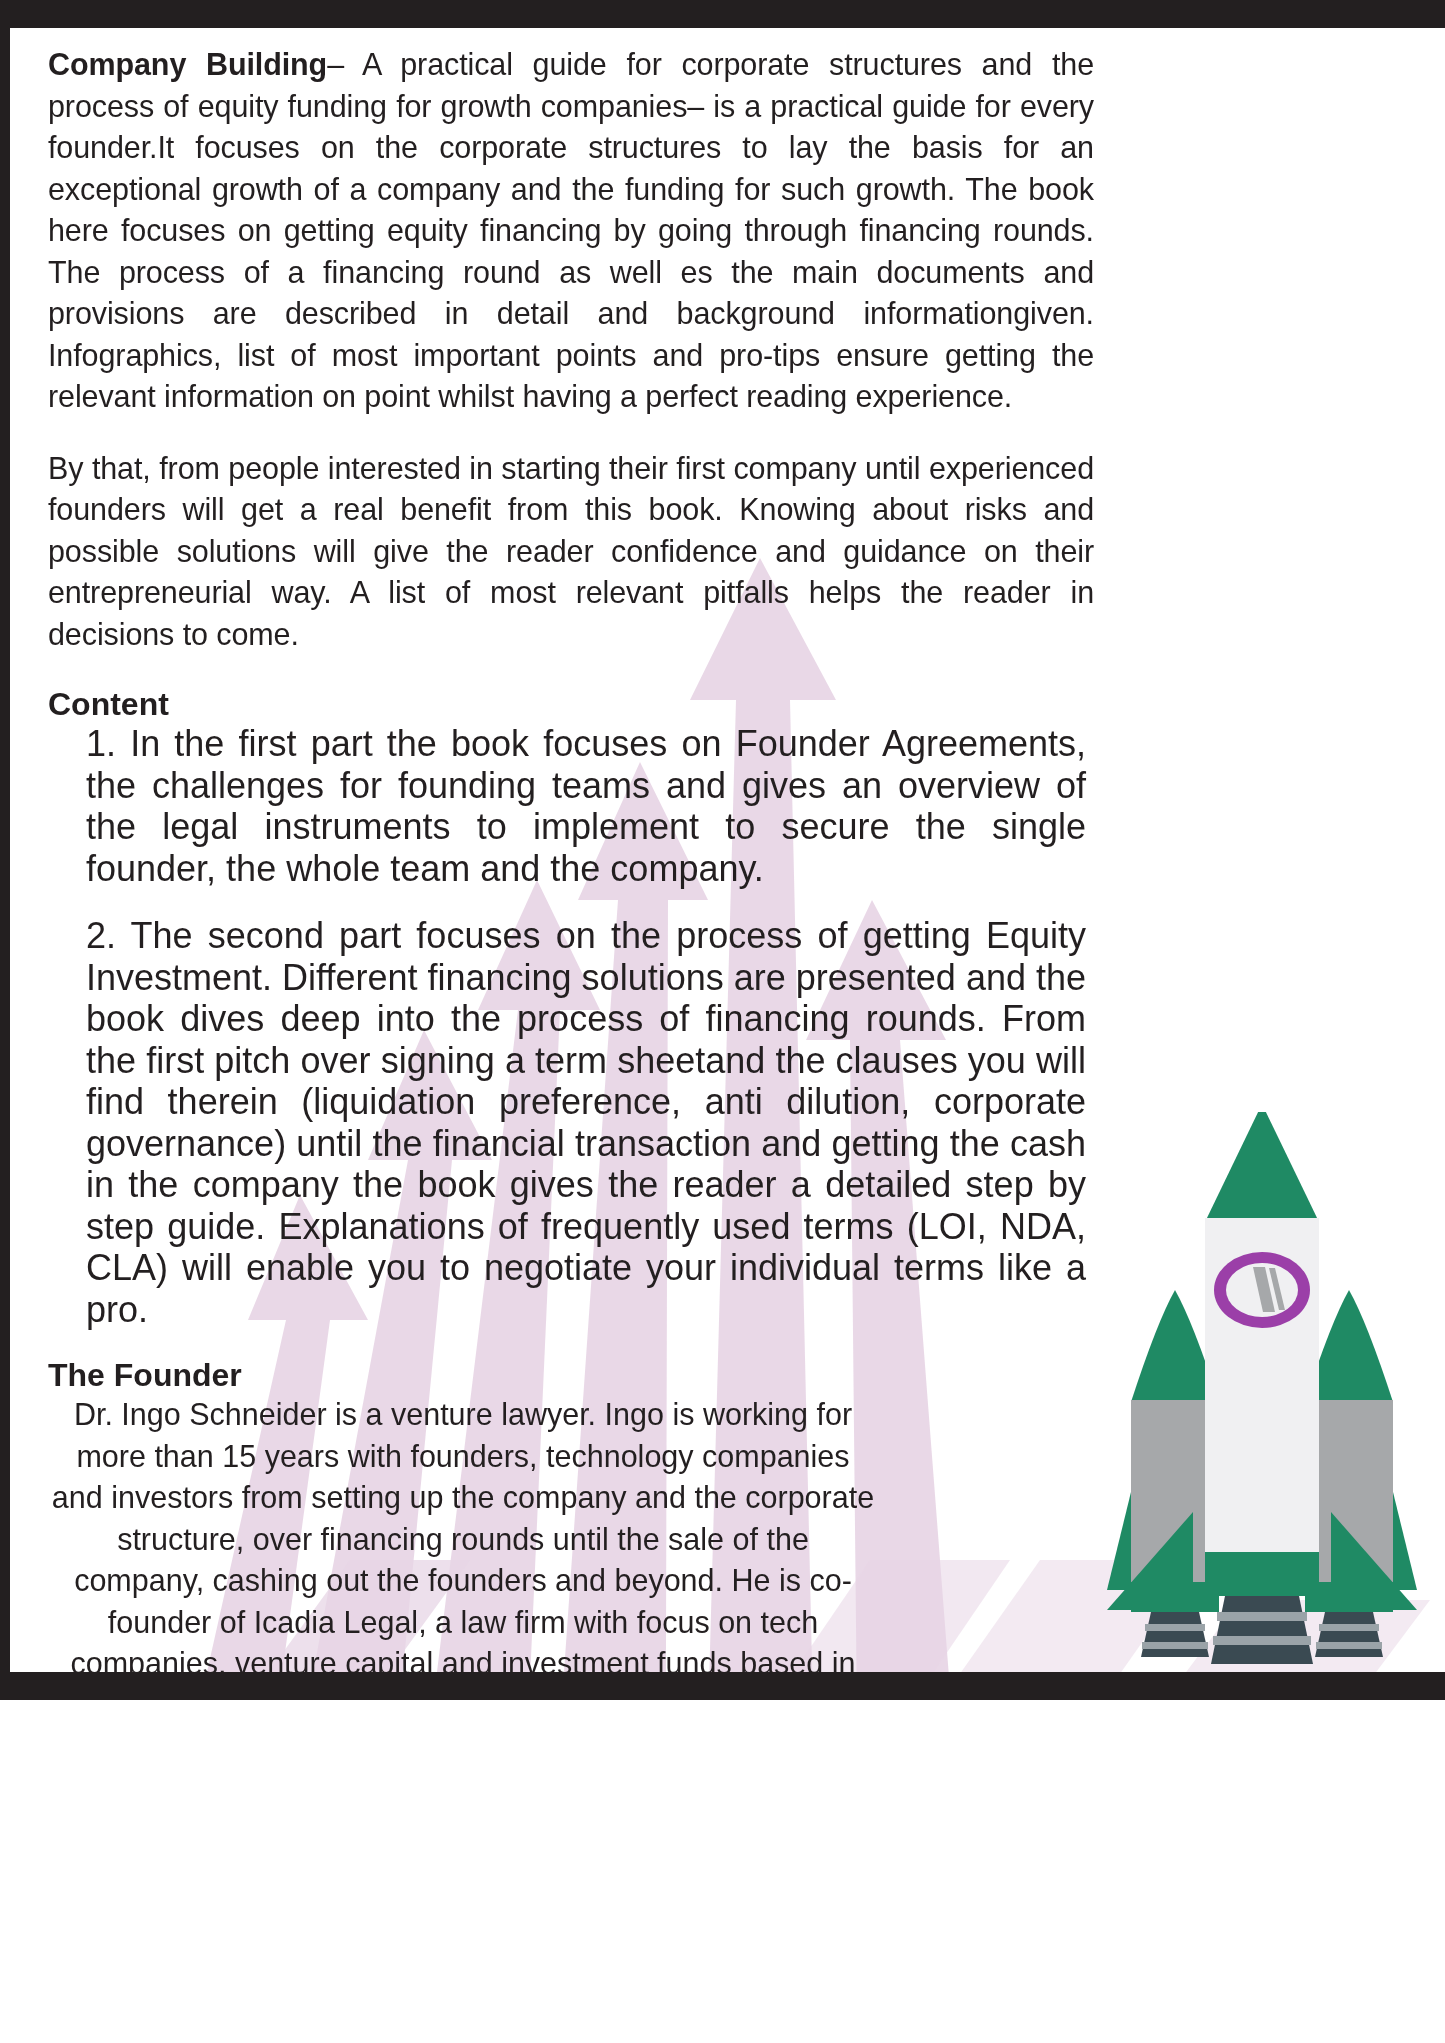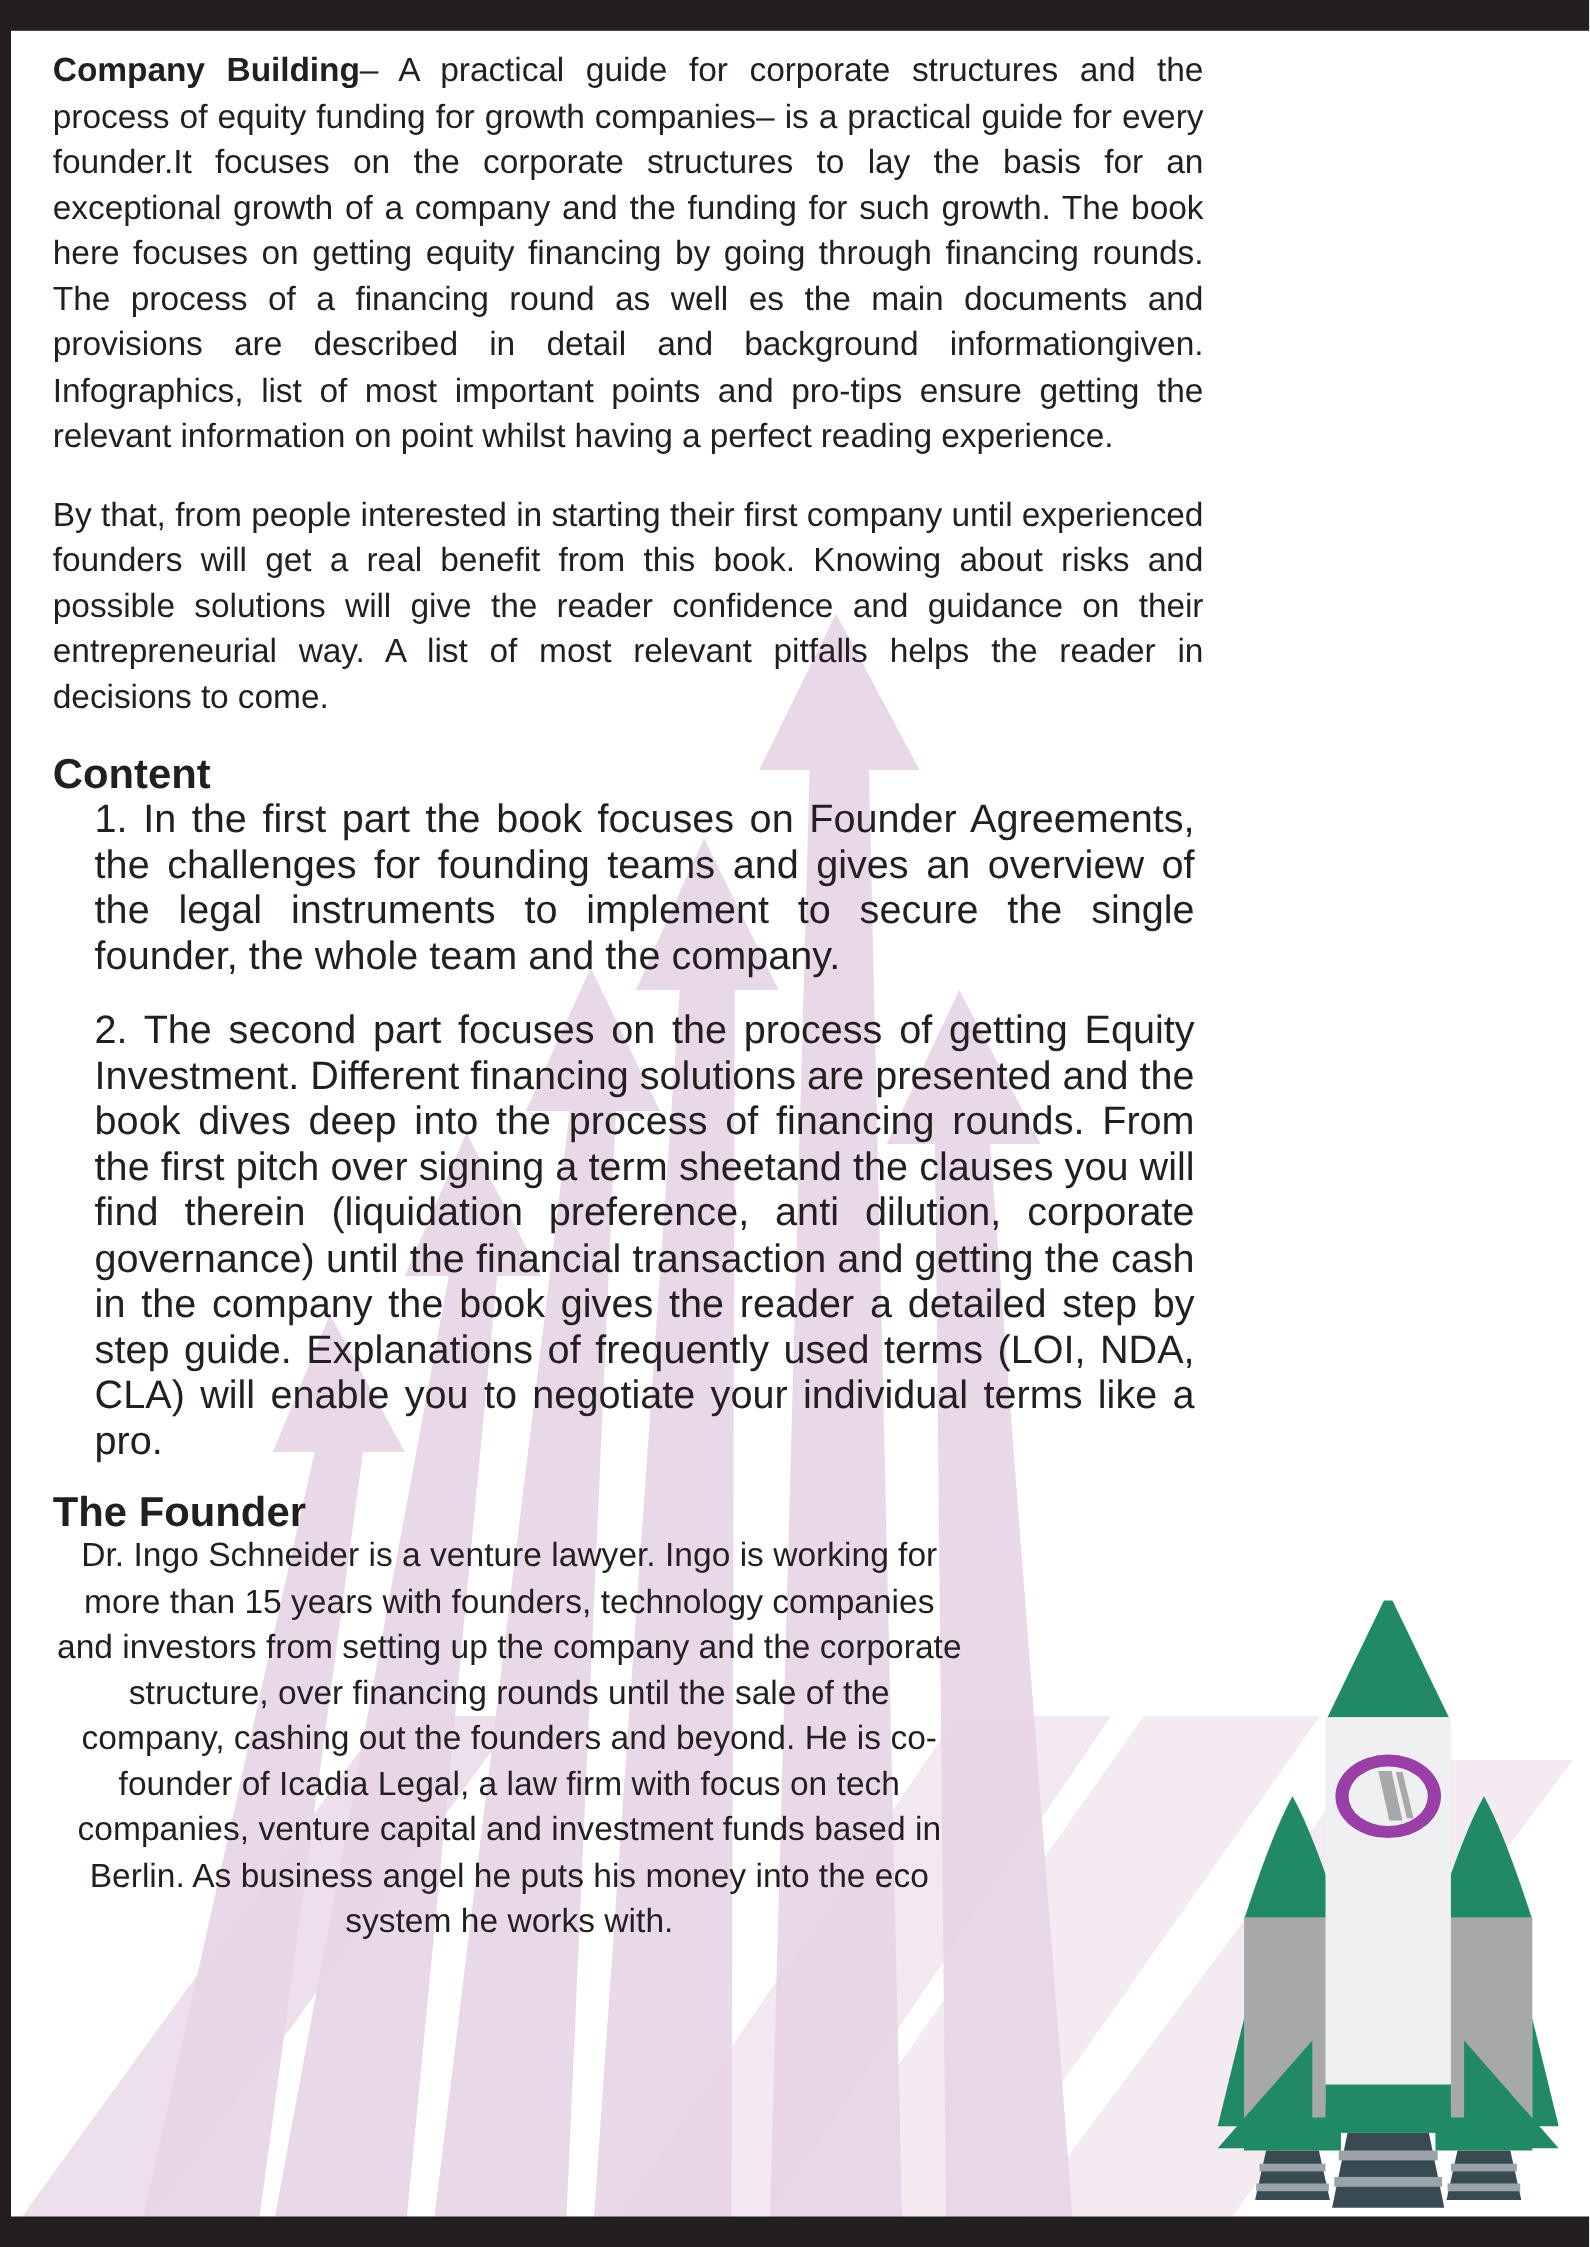--- a/index.html
+++ b/index.html
@@ -5,21 +5,21 @@
   * { box-sizing: border-box; margin: 0; padding: 0; }
   html, body {
     width: 1445px;
     height: 2043px;
     background: #ffffff;
     font-family: "Liberation Sans", sans-serif;
   }
   #page {
     position: relative;
     width: 1445px;
-    height: 2043px;
+    height: 1700px;
     background: #ffffff;
     overflow: hidden;
   }
   
   .bar-top {
     position: absolute; left: 0; top: 0;
     width: 1445px; height: 28px;
     background: #231f20;
     z-index: 40;
   }
@@ -66,21 +66,21 @@
     line-height: 41.5px;
     color: #231f20;
     text-align: justify;
     text-justify: inter-word;
     letter-spacing: -0.1px;
     margin-bottom: 0;
   }
   .para-gap { height: 30px; }
   .para-gap-sm { height: 26px; }
   h2.heading {
-    font-size: 38px;
+    font-size: 32px;
     line-height: 38px;
     font-weight: bold;
     color: #231f20;
     margin: 0;
   }
   .list-item {
     font-size: 36px;
     line-height: 41.5px;
     color: #231f20;
     text-align: justify;

